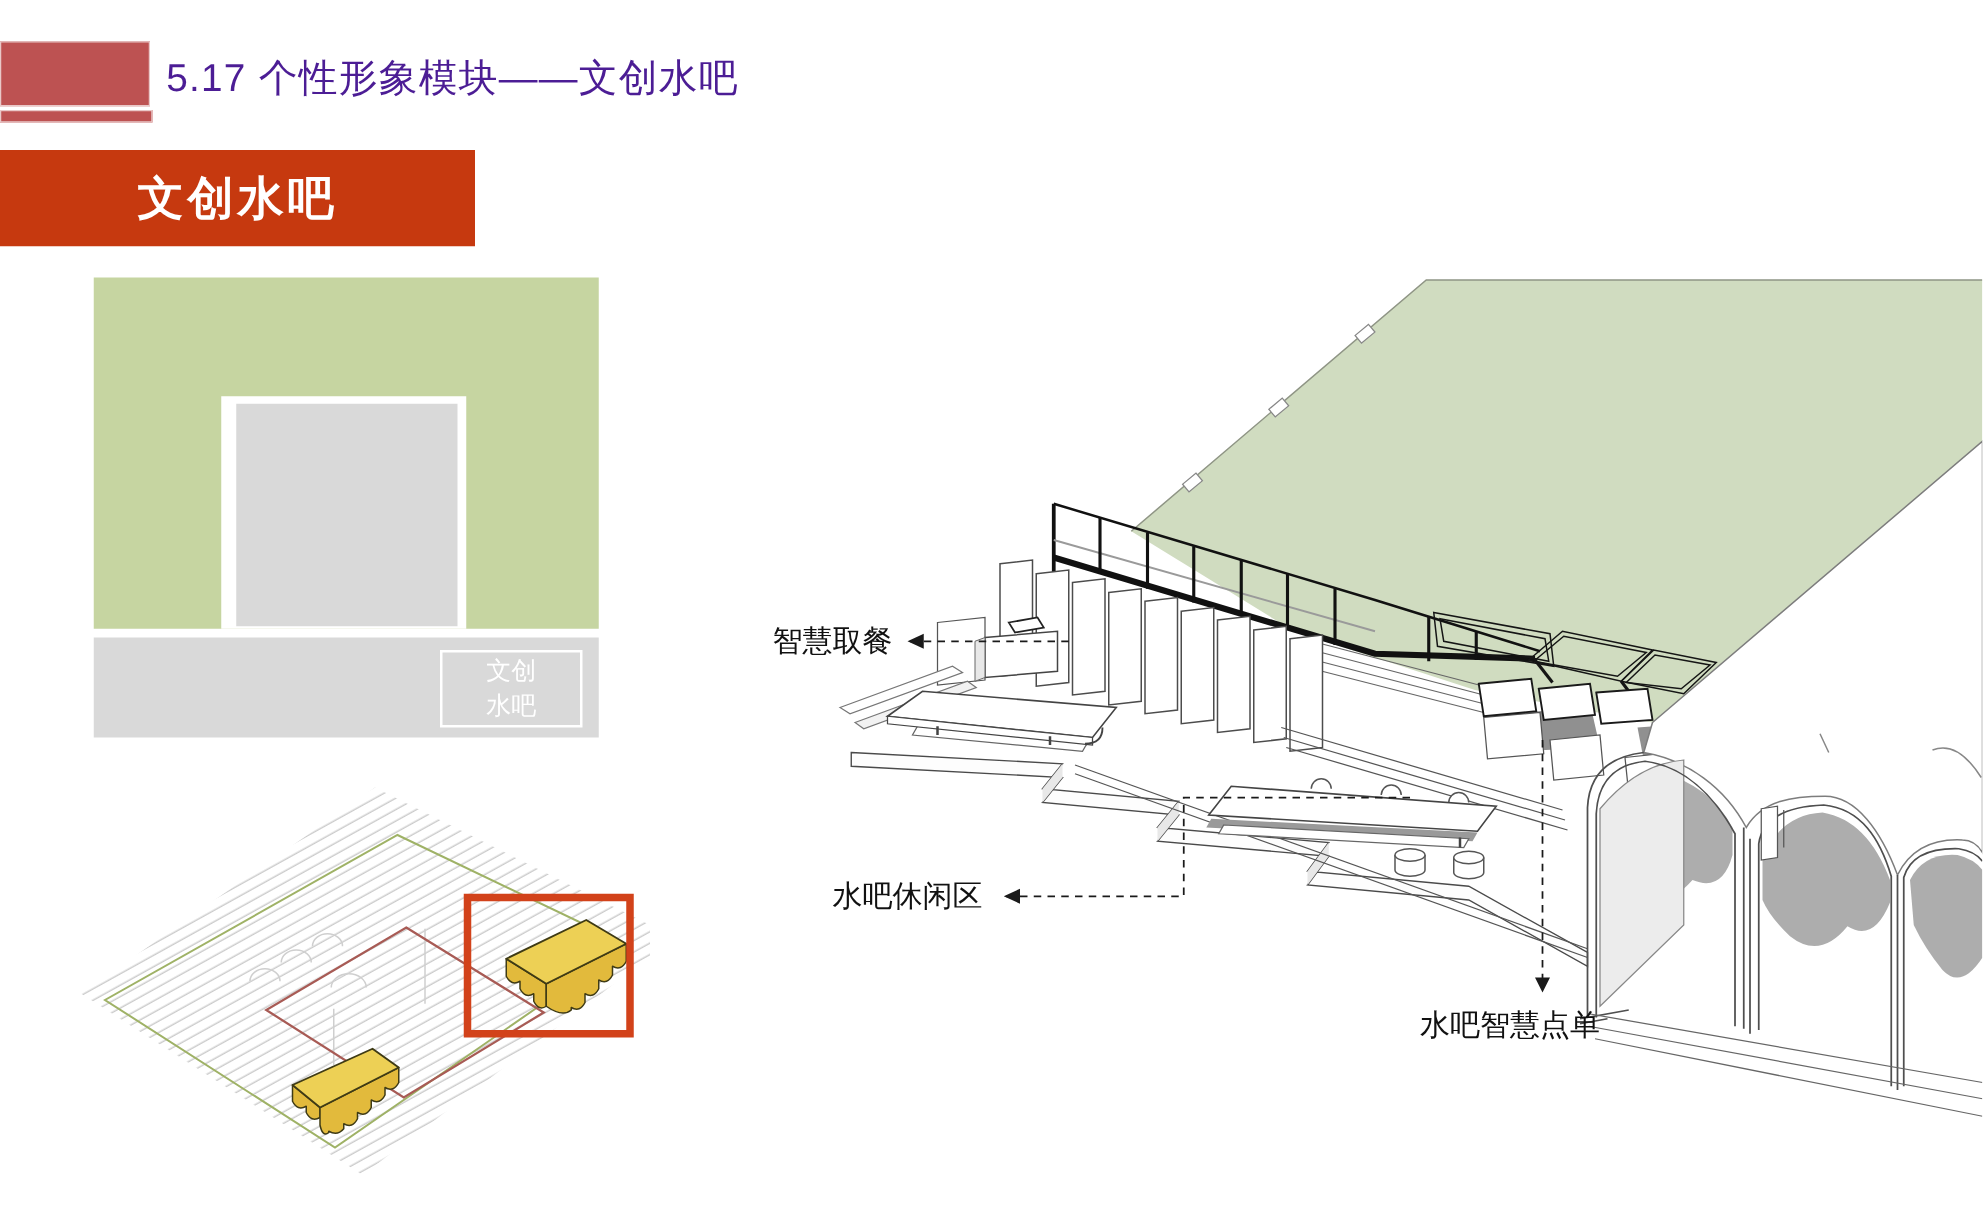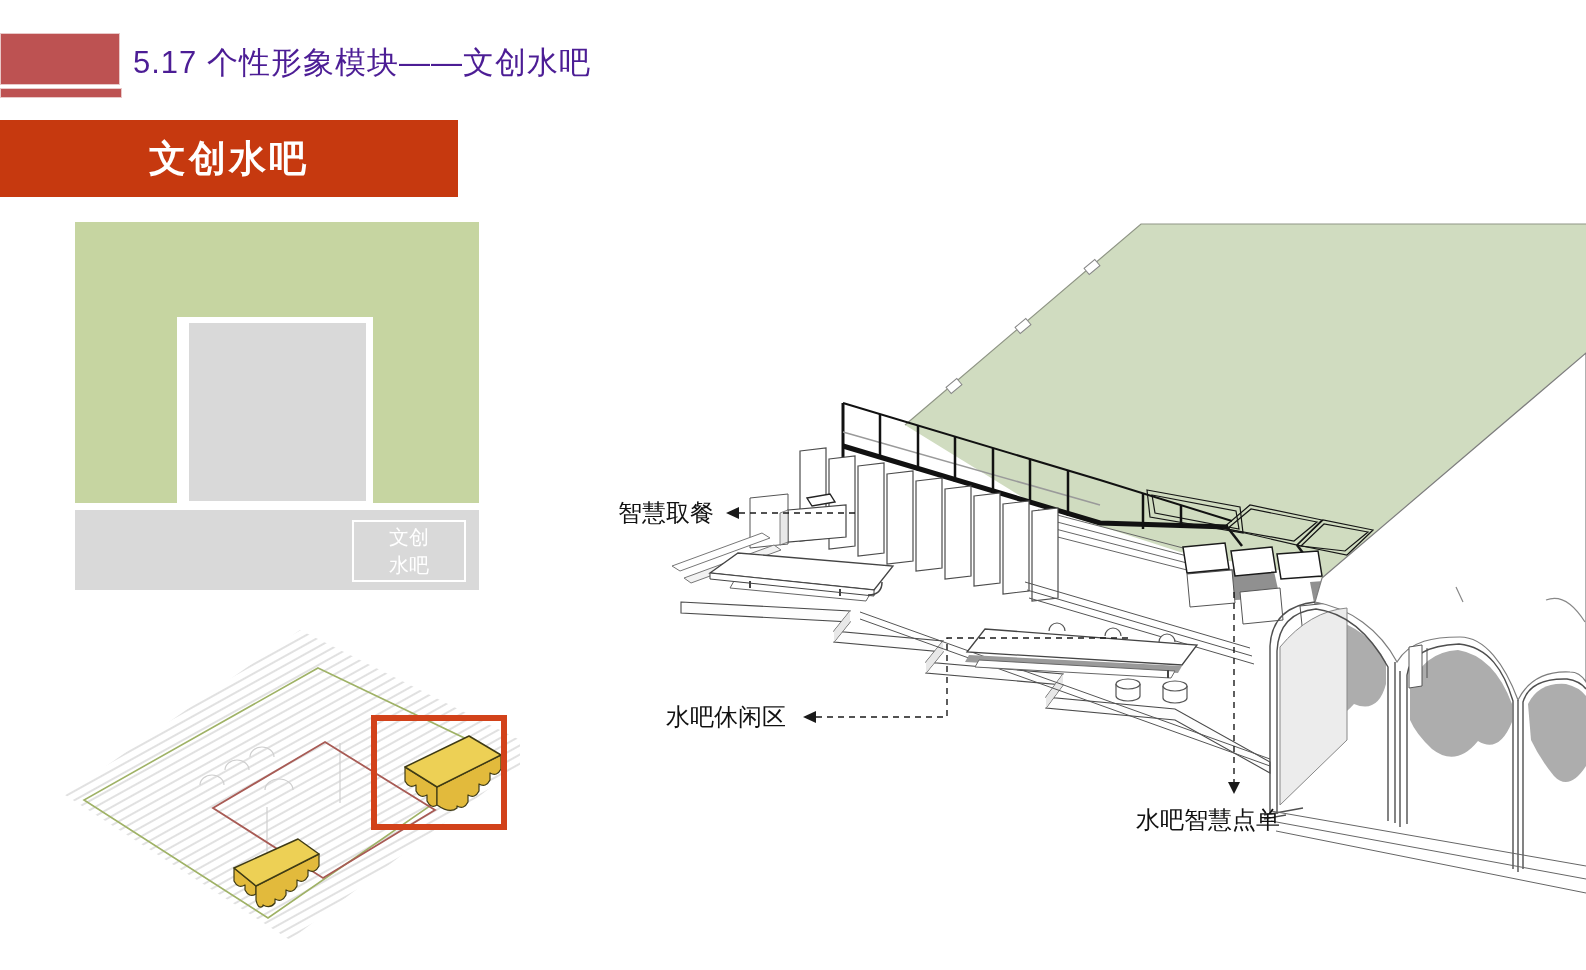--- a/index.html
+++ b/index.html
@@ -4,21 +4,21 @@
 <style>
   html,body{margin:0;padding:0;background:#ffffff;}
   body{width:1586px;height:970px;position:relative;overflow:hidden;
        font-family:"Liberation Sans", sans-serif;}
   .abs{position:absolute;}
   
   #logo{left:0;top:33px;width:118px;height:50px;background:#bd5252;border:1px solid #e9c8c8;}
   #logo-underline{left:0;top:88px;width:120px;height:8px;background:#bd5252;border:1px solid #e9c8c8;}
   #page-title{left:133px;top:42px;font-size:31px;color:#4c1d95;letter-spacing:1px;white-space:nowrap;}
   
-  #banner{left:0;top:120px;width:458px;height:77px;background:#c6390f;display:flex;align-items:center;justify-content:center;}
+  #banner{left:0;top:120px;width:380px;height:77px;background:#c6390f;display:flex;align-items:center;justify-content:center;}
   #banner span{color:#ffffff;font-size:37px;font-weight:bold;letter-spacing:3px;}
   
   #diagram{left:75px;top:222px;width:404px;height:368px;border-radius:28px;}
   #diagram .roof{left:0;top:0;width:404px;height:281px;background:#c6d5a1;}
   #diagram .notch{left:102px;top:95px;width:196px;height:186px;background:#ffffff;}
   #diagram .footprint{left:114px;top:101px;width:177px;height:178px;background:#d9d9d9;}
   #diagram .bar{left:0;top:288px;width:404px;height:80px;background:#d9d9d9;}
   #diagram .labelbox{left:277px;top:298px;width:110px;height:58px;border:2px solid #ffffff;
       color:#ffffff;font-size:20px;line-height:1.4;display:flex;align-items:center;justify-content:center;text-align:center;}
   svg text{font-family:"Liberation Sans", sans-serif;}

